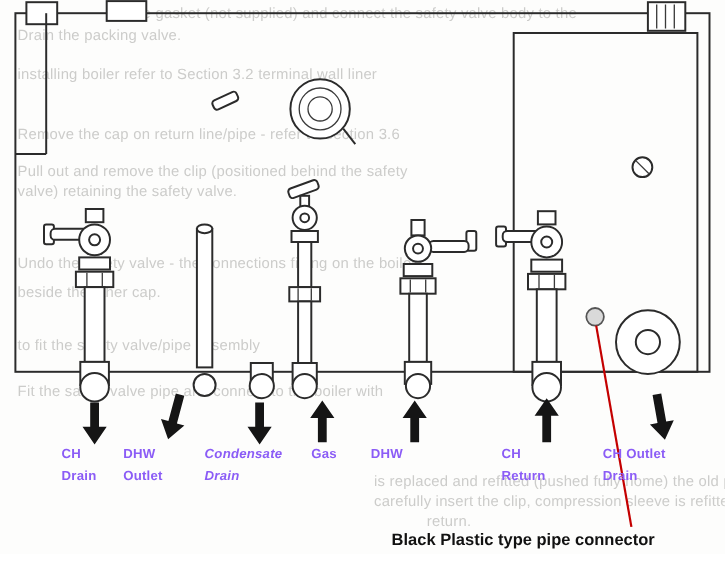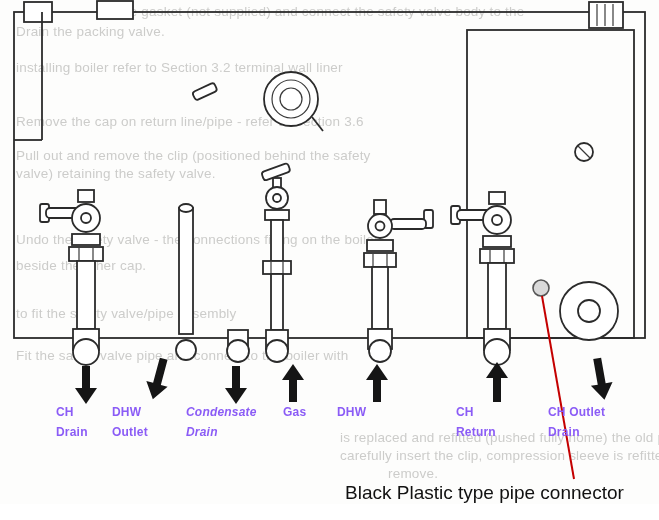--- a/index.html
+++ b/index.html
@@ -9,21 +9,21 @@
   }
   .ghost{
     position:absolute;color:#c4c4c2;font-size:13.5px;letter-spacing:.2px;
     filter:blur(.5px);white-space:nowrap;opacity:.85;
   }
   .conn-label{
     position:absolute;text-align:left;color:#8b5cf6;font-size:12px;
     font-weight:600;line-height:20px;letter-spacing:.2px;
   }
   .annotation-label{
-    position:absolute;color:#111;font-size:19px;font-weight:400;white-space:nowrap;
+    position:absolute;color:#111;font-size:15px;font-weight:700;white-space:nowrap;margin-left:11px;
   }
   svg{position:absolute;left:0;top:0;}
   .ln{stroke:#2b2b2b;fill:none;stroke-width:1.8;}
   .fw{stroke:#2b2b2b;fill:#ffffff;stroke-width:1.8;}
   .thin{stroke:#3a3a3a;fill:none;stroke-width:1.2;}
   .arrow{fill:#151515;stroke:none;}
 </style>
 </head>
 <body>
 
@@ -35,21 +35,21 @@
     <div class="ghost" style="left:16px;top:60px;">installing boiler refer to Section 3.2 terminal wall liner</div>
     <div class="ghost" style="left:16px;top:114px;">Remove the cap on return line/pipe - refer to Section 3.6</div>
     <div class="ghost" style="left:16px;top:148px;">Pull out and remove the clip (positioned behind the safety</div>
     <div class="ghost" style="left:16px;top:166px;">valve) retaining the safety valve.</div>
     <div class="ghost" style="left:16px;top:232px;">Undo the safety valve - the connections fitting on the boiler</div>
     <div class="ghost" style="left:16px;top:258px;">beside the other cap.</div>
     <div class="ghost" style="left:16px;top:306px;">to fit the safety valve/pipe assembly</div>
     <div class="ghost" style="left:16px;top:348px;">Fit the safety valve pipe and connect to the boiler with</div>
     <div class="ghost" style="left:340px;top:430px;">is replaced and refitted (pushed fully home) the old pipe</div>
     <div class="ghost" style="left:340px;top:448px;">carefully insert the clip, compression sleeve is refitted and</div>
-    <div class="ghost" style="left:388px;top:466px;">remove.</div>
+    <div class="ghost" style="left:388px;top:466px;">return.</div>
   </div>
 
   <svg width="659" height="520" viewBox="0 0 659 520">
 
     <g>
       <rect class="ln" x="14" y="12" width="631" height="326"></rect>
 
       <rect class="fw" x="24" y="2" width="28" height="20"></rect>
       <rect class="fw" x="97" y="1" width="36" height="18"></rect>
       <rect class="fw" x="589" y="2" width="34" height="26"></rect>

